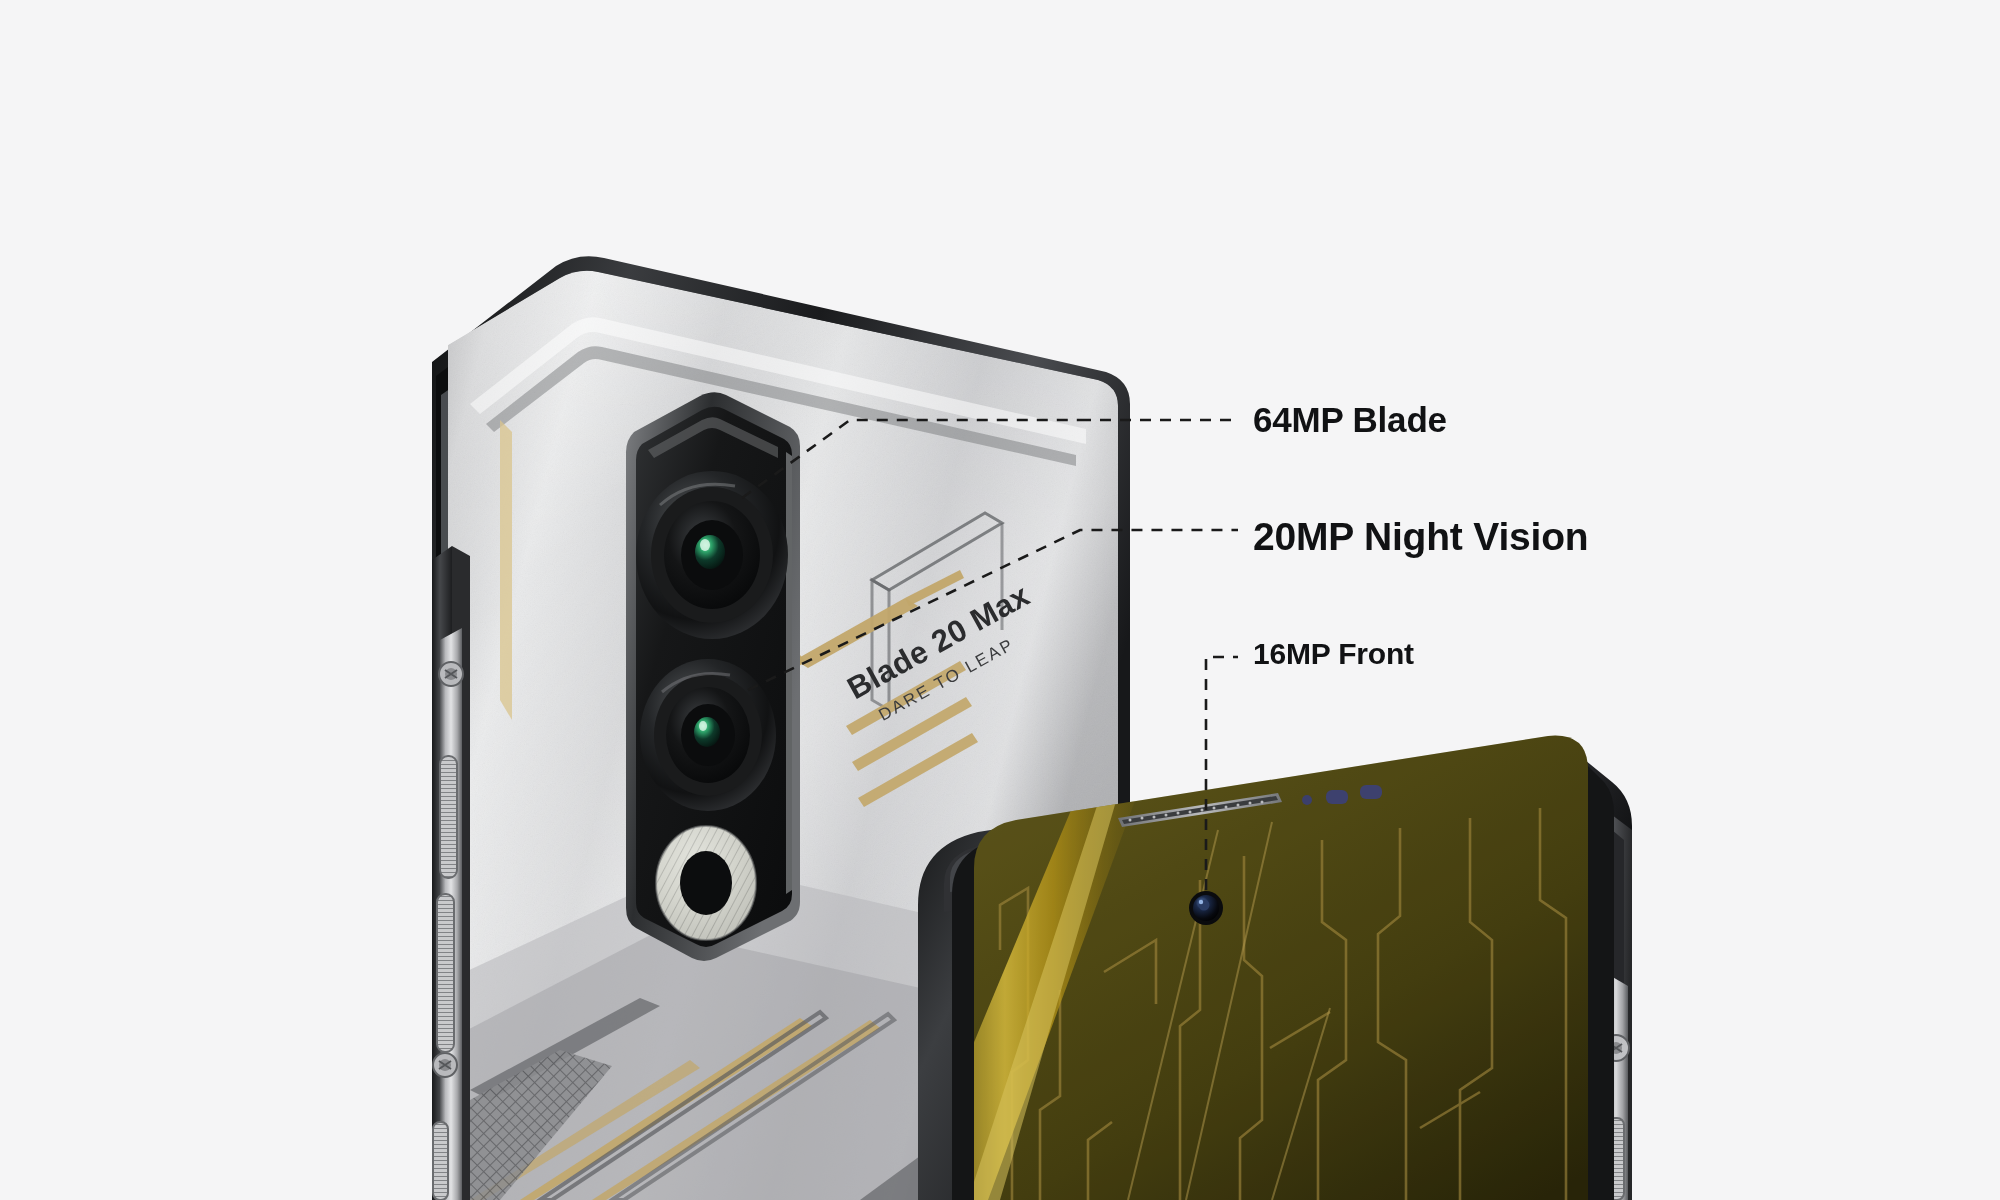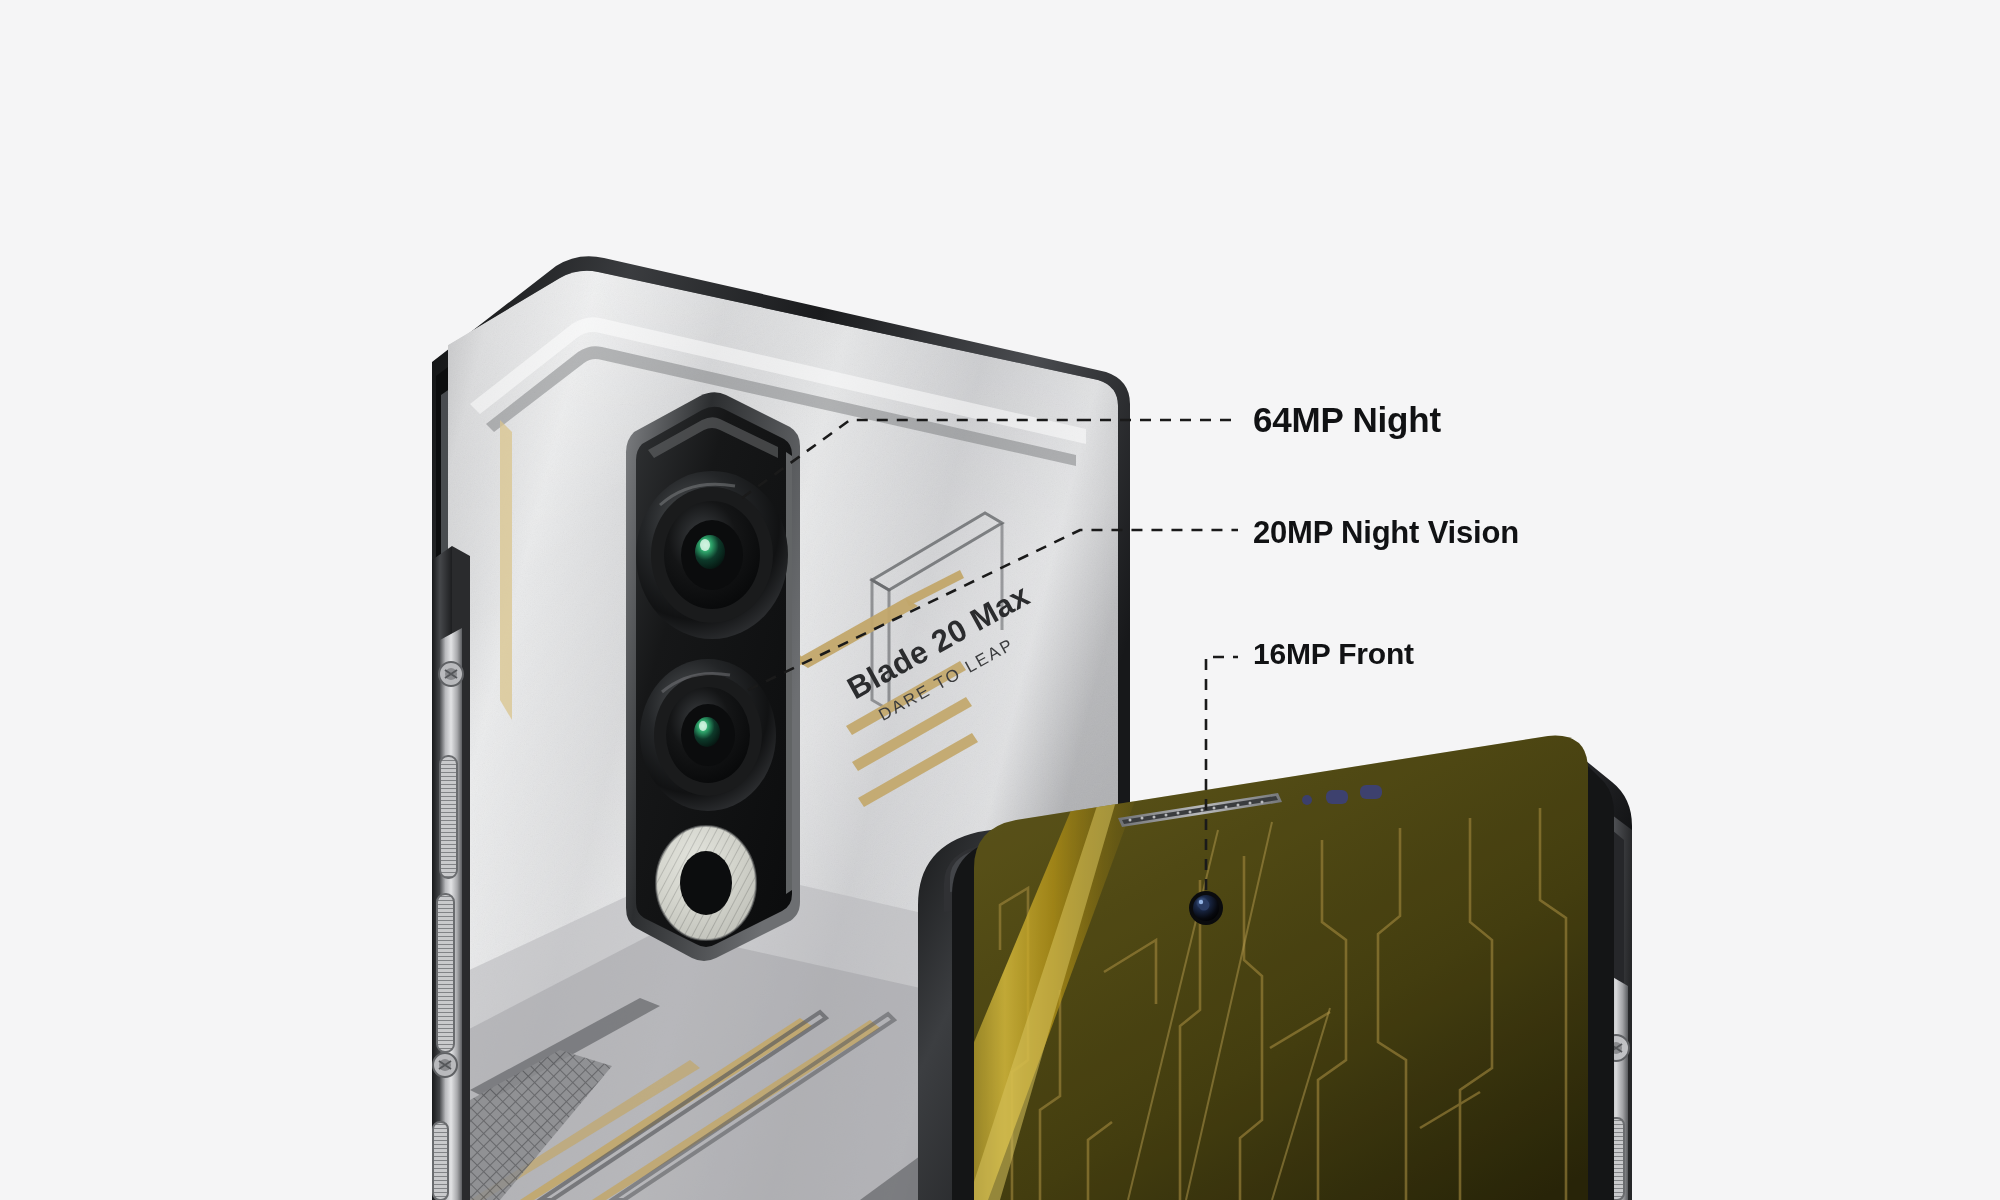--- a/index.html
+++ b/index.html
@@ -19,21 +19,21 @@
   
   .callout{
     position:absolute;
     color:#111214;
     font-weight:700;
     letter-spacing:-0.2px;
     white-space:nowrap;
     font-family:"Liberation Sans", sans-serif;
   }
   #label-main{ left:1253px; top:400px; font-size:35px; }
-  #label-night{ left:1253px; top:515px; font-size:31px; }
+  #label-night{ left:1253px; top:515px; font-size:39px; }
   #label-front{ left:1253px; top:637px; font-size:30px; }
 </style>
 </head>
 <body>
 
 <div id="stage">
 
   <svg class="scene" viewBox="0 0 2000 1200">
     <defs>
 
@@ -370,17 +370,17 @@
       <path d="M742 498 L850 420 L1080 420"></path>
       <path d="M1080 420 L1238 420"></path>
 
       <path d="M748 690 L1080 530 L1238 530"></path>
 
       <path d="M1206 890 L1206 657 L1238 657"></path>
     </g>
 
   </svg>
 
-  <div class="callout" id="label-main">64MP Night</div>
+  <div class="callout" id="label-main">64MP Blade</div>
   <div class="callout" id="label-night">20MP Night Vision</div>
   <div class="callout" id="label-front">16MP Front</div>
 
 </div>
 
 </body></html>

